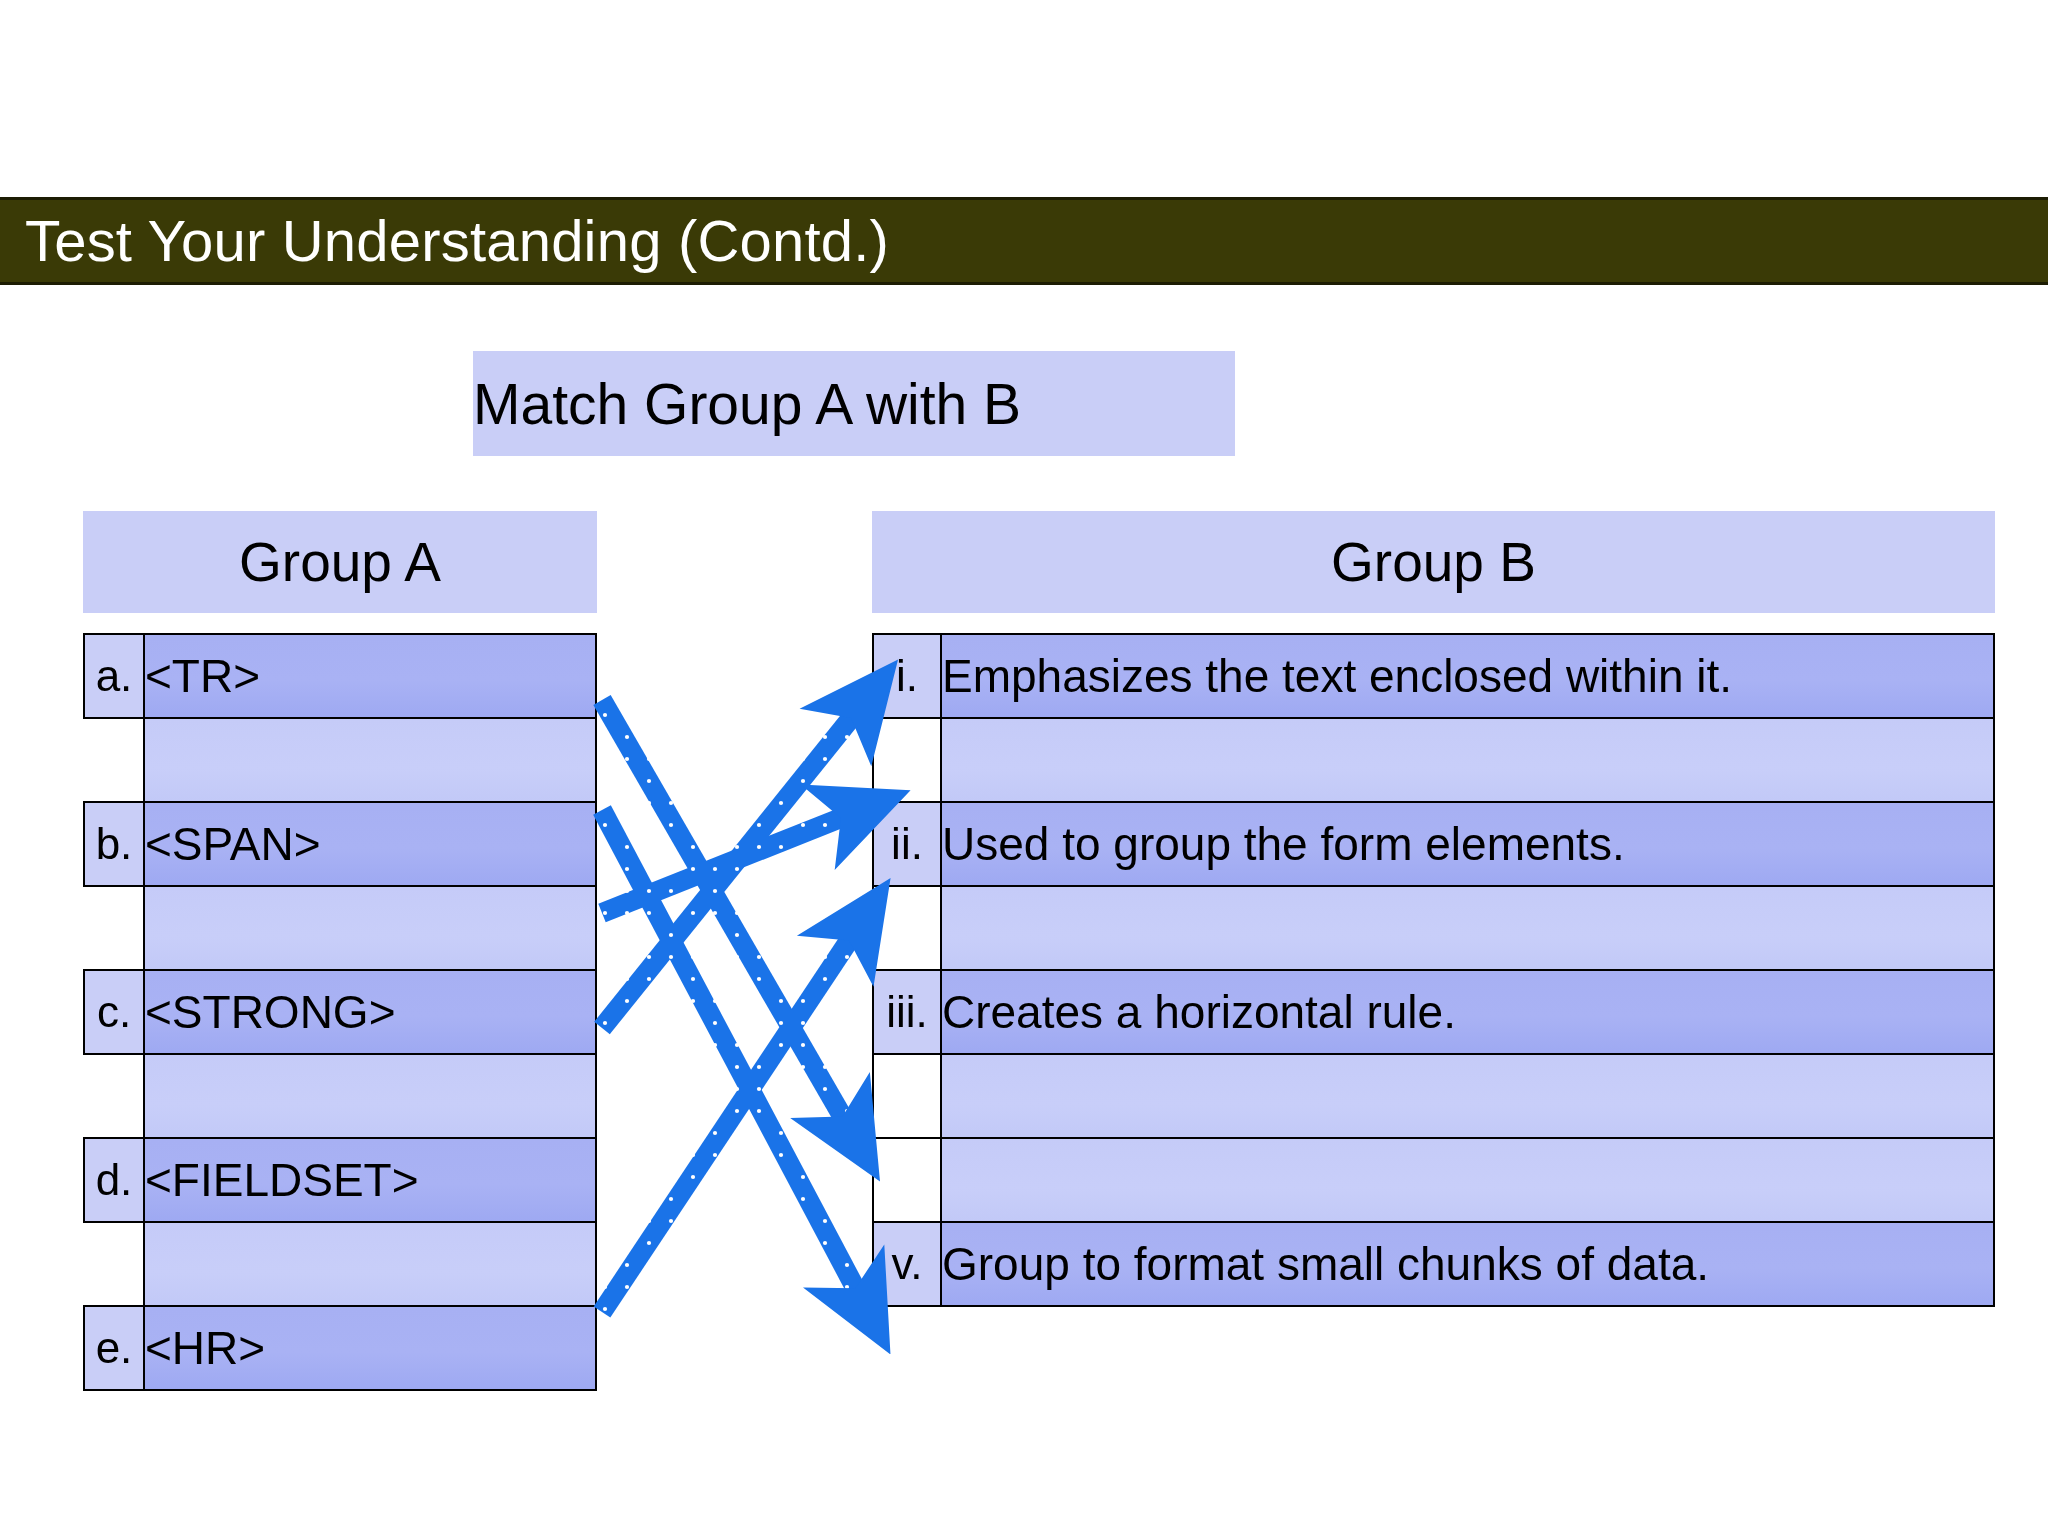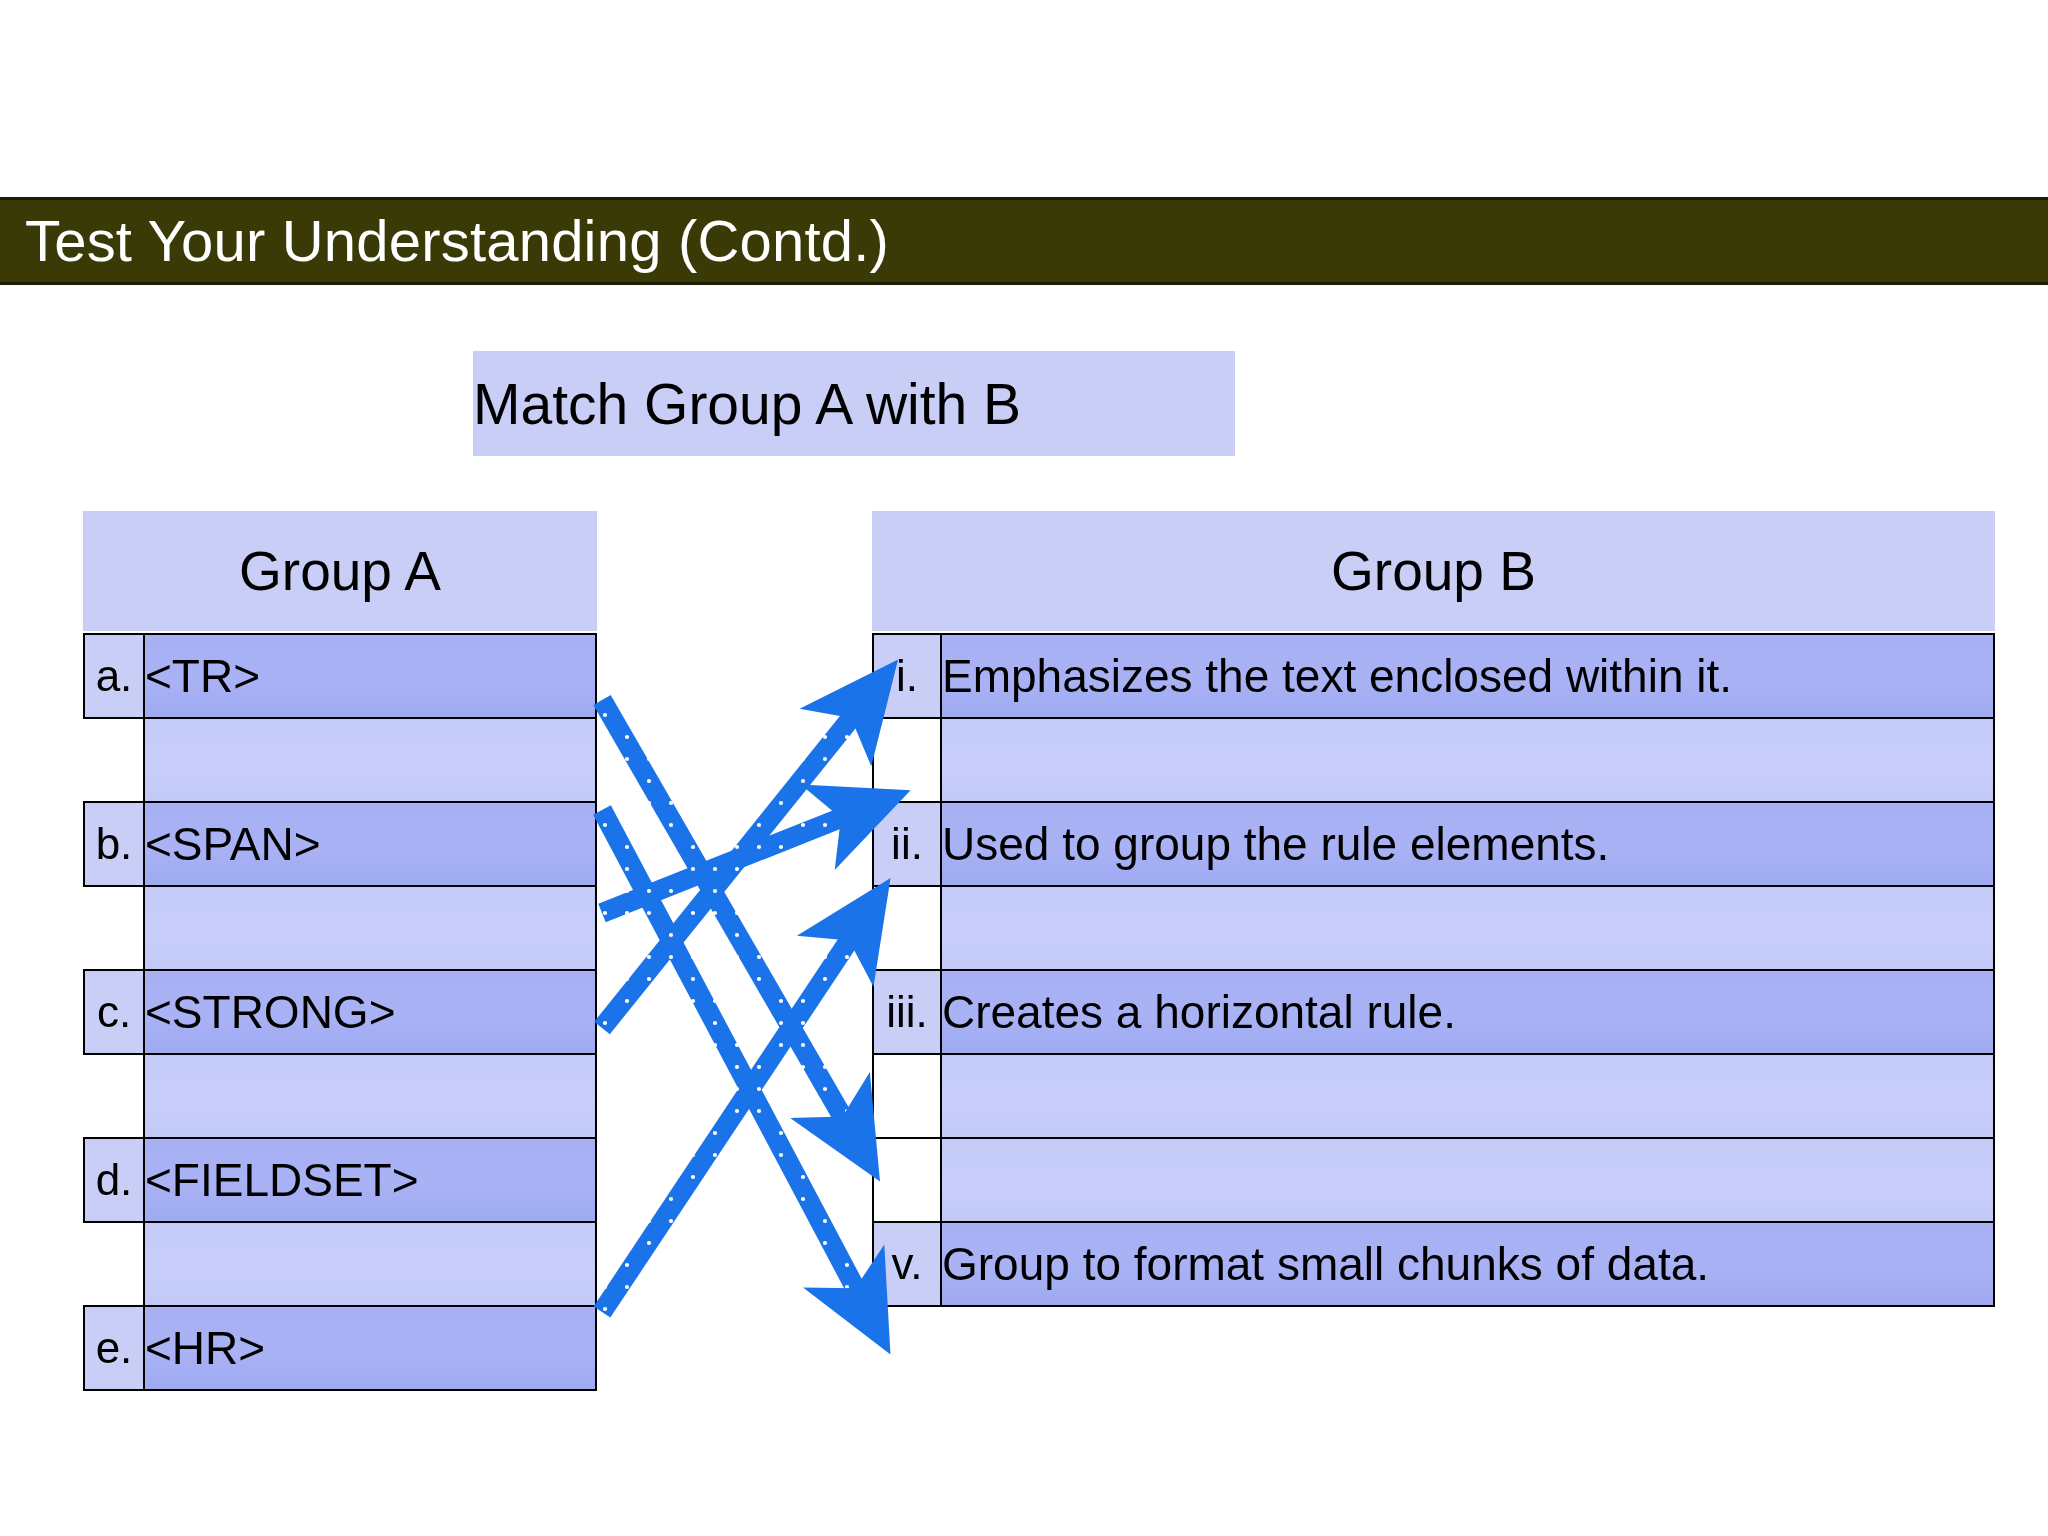--- a/index.html
+++ b/index.html
@@ -64,21 +64,21 @@
   }
 
   
   .group-panel { position: absolute; }
 
   .group-header {
     position: absolute;
     left: 0;
     top: 0;
     width: 100%;
-    height: 120px;
+    height: 102px;
     background: #C9CEF7;
     box-sizing: border-box;
     padding-left: 24px;
   }
   .group-header-text {
     position: absolute;
     left: 0;
     right: 0;
     top: 50%;
     transform: translateY(-50%);
@@ -221,21 +221,21 @@
         <tr>
           <td class="key-cell">i.</td>
           <td class="val-cell">Emphasizes the text enclosed within it.</td>
         </tr>
         <tr>
           <td class="key-cell blank-b"></td>
           <td class="val-cell blank"></td>
         </tr>
         <tr>
           <td class="key-cell">ii.</td>
-          <td class="val-cell">Used to group the rule elements.</td>
+          <td class="val-cell">Used to group the form elements.</td>
         </tr>
         <tr>
           <td class="key-cell blank-b"></td>
           <td class="val-cell blank"></td>
         </tr>
         <tr>
           <td class="key-cell">iii.</td>
           <td class="val-cell">Creates a horizontal rule.</td>
         </tr>
         <tr>

